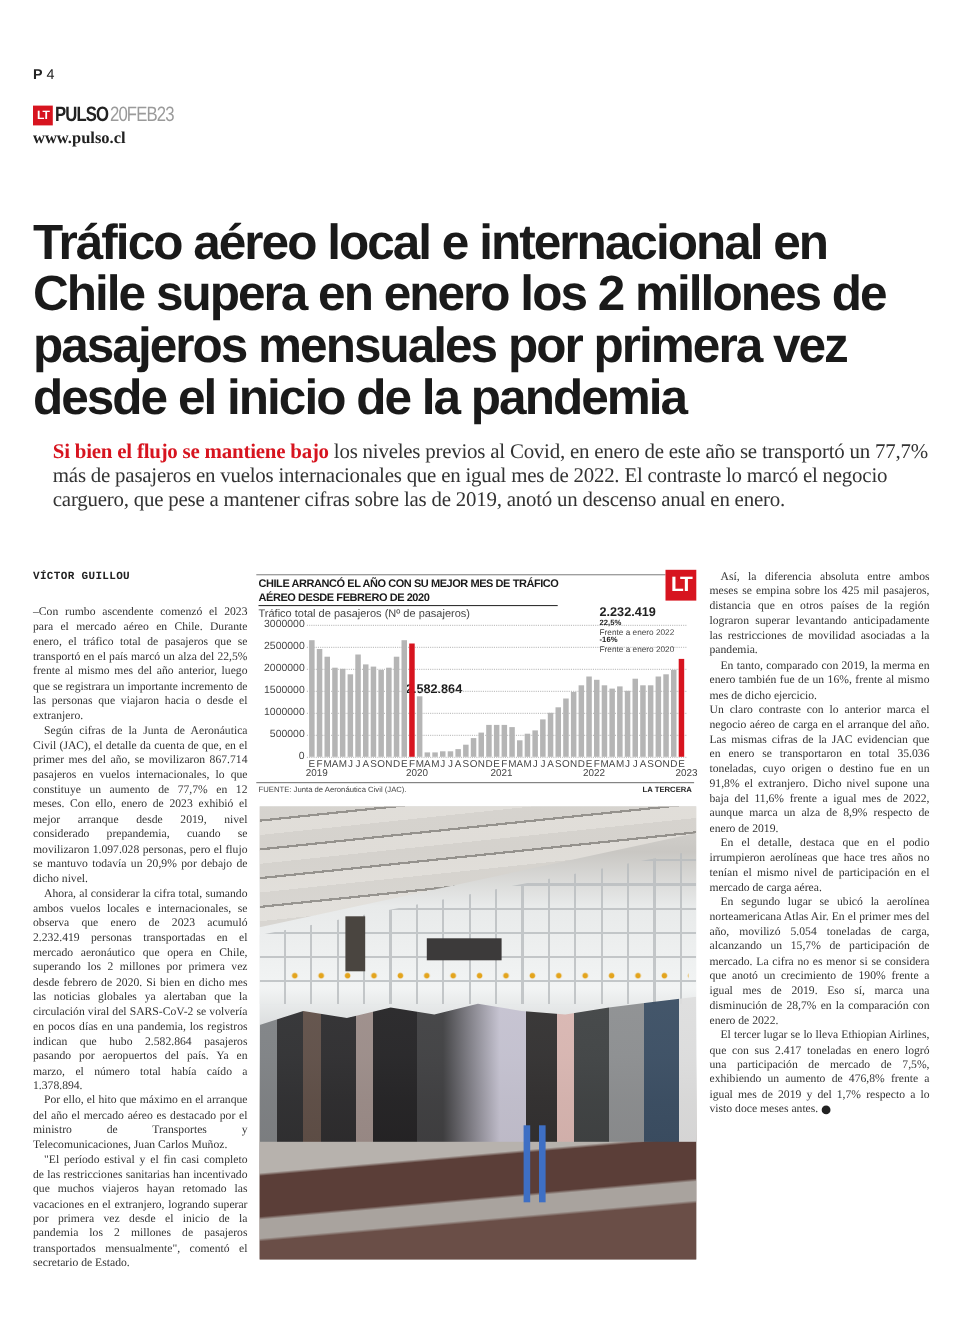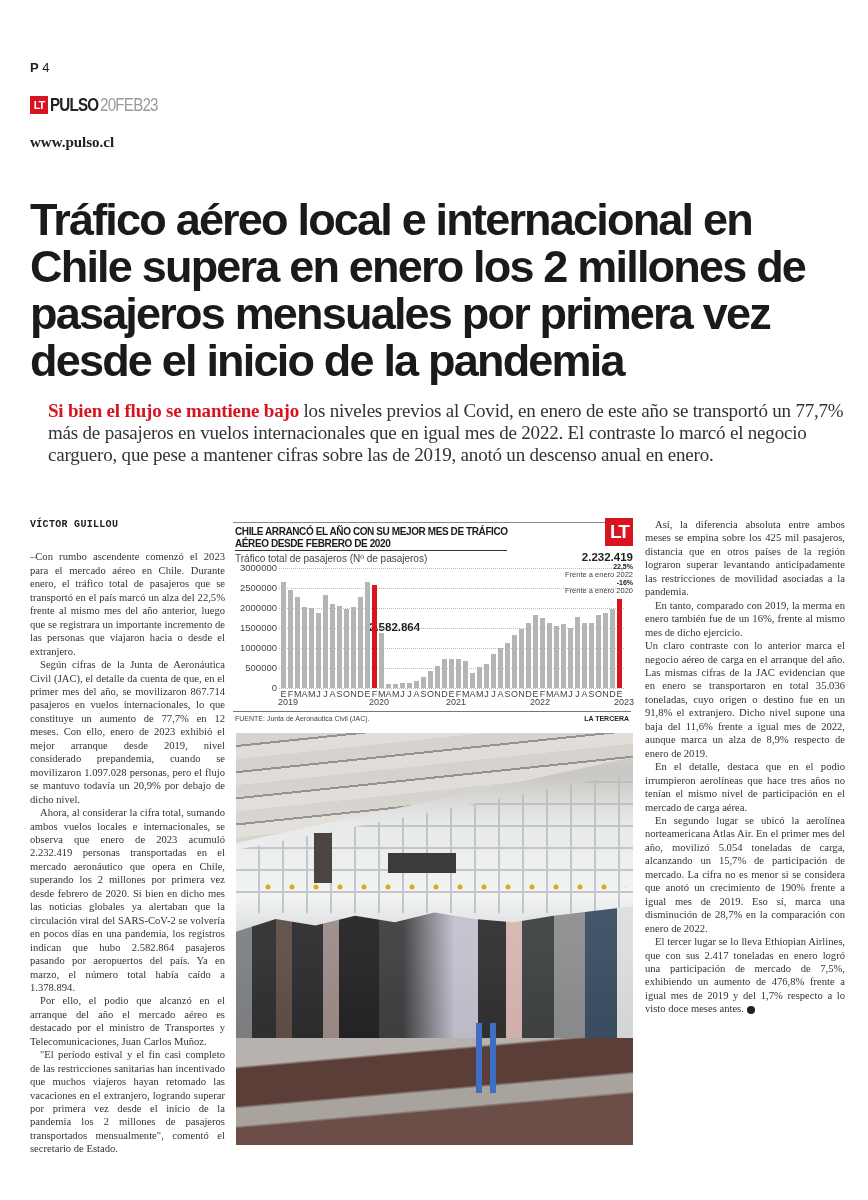--- a/index.html
+++ b/index.html
@@ -6,21 +6,21 @@
   html, body { width: 868px; height: 1200px; background: #ffffff; overflow: hidden; }
   body { position: relative; font-family: "Liberation Serif", serif; color: #222; }
 
   .page-num { position: absolute; left: 30px; top: 60px; font-family: "Liberation Sans", sans-serif; font-size: 13px; color: #222; }
   .page-num b { font-weight: 900; }
 
   .masthead { position: absolute; left: 30px; top: 95px; display: flex; align-items: center; gap: 2px; height: 20px; }
   .lt-mini { width: 18px; height: 18px; background: #d7141f; color: #fff; font-family: "Liberation Sans", sans-serif; font-weight: 700; font-size: 11px; display: flex; align-items: center; justify-content: center; letter-spacing: -1px; }
   .pulso { font-family: "Liberation Sans", sans-serif; font-weight: 900; font-size: 19px; letter-spacing: -1px; color: #222; transform: scaleX(0.8); transform-origin: left; }
   .date { font-family: "Liberation Sans", sans-serif; font-size: 19px; color: #9a9a9a; letter-spacing: -1px; transform: scaleX(0.8); transform-origin: left; margin-left: -12px; }
-  .website { position: absolute; left: 30px; top: 134px; font-family: "Liberation Serif", serif; font-weight: 700; font-size: 15px; color: #222; }
+  .website { position: absolute; left: 30px; top: 118px; font-family: "Liberation Serif", serif; font-weight: 700; font-size: 15px; color: #222; }
 
   .headline { position: absolute; left: 30px; top: 196px; width: 800px; font-family: "Liberation Sans", sans-serif; font-weight: 700; font-size: 45px; line-height: 47px; letter-spacing: -1.8px; color: #1a1a1a; }
 
   .lede { position: absolute; left: 48px; top: 400px; width: 806px; font-family: "Liberation Serif", serif; font-size: 19px; line-height: 22px; color: #333; letter-spacing: -0.2px; }
   .lede .hl { color: #d7141f; font-weight: 700; }
 
   .col { position: absolute; font-family: "Liberation Serif", serif; font-size: 10.6px; line-height: 13.45px; color: #333; text-align: justify; hyphens: auto; }
   .col p { text-indent: 10px; }
   .col p.first { text-indent: 0; }
   .col-left { left: 30px; top: 518px; width: 195px; }
@@ -37,21 +37,21 @@
   .chart-subtitle { position: absolute; left: 2px; top: 35px; font-family: "Liberation Sans", sans-serif; font-size: 10px; color: #444; }
   .plot { position: absolute; left: 0; top: 48px; width: 400px; height: 145px; }
   .ytick { position: absolute; left: 0; width: 44px; text-align: right; font-family: "Liberation Sans", sans-serif; font-size: 9.5px; color: #444; }
   .gridline { position: absolute; left: 46px; width: 345px; border-top: 1px dotted #bbb; }
   .bars { position: absolute; left: 48px; top: 2px; width: 345px; height: 120px; }
   .bar { position: absolute; bottom: 0; width: 5px; background: #b5b5b5; }
   .bar.red { background: #d7141f; }
   .xlabel { position: absolute; top: 123px; font-family: "Liberation Sans", sans-serif; font-size: 9px; color: #444; width: 7px; text-align: center; }
   .ylabel-year { position: absolute; top: 131px; font-family: "Liberation Sans", sans-serif; font-size: 9px; color: #444; }
   .annot-peak { position: absolute; left: 136px; top: 55px; font-family: "Liberation Sans", sans-serif; font-weight: 700; font-size: 11.5px; color: #1a1a1a; }
-  .annot-last { position: absolute; right: 0; top: 33px; text-align: right; font-family: "Liberation Sans", sans-serif; color: #222; }
+  .annot-last { position: absolute; right: 20px; top: 33px; text-align: left; font-family: "Liberation Sans", sans-serif; color: #222; }
   .annot-last .big { font-weight: 700; font-size: 11.5px; display: block; }
   .annot-last .pct { font-weight: 700; font-size: 7px; display: block; line-height: 8px; }
   .annot-last .sm { font-size: 7.5px; display: block; line-height: 8px; color: #444; }
   .chart-rule-bottom { position: absolute; left: 0; top: 193px; width: 398px; height: 1px; background: #777; }
   .source { position: absolute; left: 2px; top: 197px; font-family: "Liberation Sans", sans-serif; font-size: 7px; color: #444; }
   .credit { position: absolute; right: 4px; top: 197px; font-family: "Liberation Sans", sans-serif; font-weight: 700; font-size: 7px; color: #222; }
 
   
   .photo { position: absolute; left: 236px; top: 733px; width: 397px; height: 412px; overflow: hidden;
     background: linear-gradient(180deg, #d8d6d2 0%, #c9c7c3 10%, #e8eaea 22%, #f2f4f4 40%, #c9cccd 55%, #8c8a88 65%, #6a625d 75%, #5a4640 85%, #6b5550 100%); }
@@ -87,21 +87,21 @@
 
 <div class="lede">
   <span class="hl">Si bien el flujo se mantiene bajo</span><span> los niveles previos al Covid, en enero de este año se transportó un 77,7% más de pasajeros en vuelos internacionales que en igual mes de 2022. El contraste lo marcó el negocio carguero, que pese a mantener cifras sobre las de 2019, anotó un descenso anual en enero.</span>
 </div>
 
 <div class="col col-left">
   <div class="byline">VÍCTOR GUILLOU</div>
   <p class="first">–Con rumbo ascendente comenzó el 2023 para el mercado aéreo en Chile. Durante enero, el tráfico total de pasajeros que se transportó en el país marcó un alza del 22,5% frente al mismo mes del año anterior, luego que se registrara un importante incremento de las personas que viajaron hacia o desde el extranjero.</p>
   <p>Según cifras de la Junta de Aeronáutica Civil (JAC), el detalle da cuenta de que, en el primer mes del año, se movilizaron 867.714 pasajeros en vuelos internacionales, lo que constituye un aumento de 77,7% en 12 meses. Con ello, enero de 2023 exhibió el mejor arranque desde 2019, nivel considerado prepandemia, cuando se movilizaron 1.097.028 personas, pero el flujo se mantuvo todavía un 20,9% por debajo de dicho nivel.</p>
   <p>Ahora, al considerar la cifra total, sumando ambos vuelos locales e internacionales, se observa que enero de 2023 acumuló 2.232.419 personas transportadas en el mercado aeronáutico que opera en Chile, superando los 2 millones por primera vez desde febrero de 2020. Si bien en dicho mes las noticias globales ya alertaban que la circulación viral del SARS-CoV-2 se volvería en pocos días en una pandemia, los registros indican que hubo 2.582.864 pasajeros pasando por aeropuertos del país. Ya en marzo, el número total había caído a 1.378.894.</p>
-  <p>Por ello, el podio que alcanzó en el arranque del año el mercado aéreo es destacado por el ministro de Transportes y Telecomunicaciones, Juan Carlos Muñoz.</p>
+  <p>Por ello, el hito que máximo en el arranque del año el mercado aéreo es destacado por el ministro de Transportes y Telecomunicaciones, Juan Carlos Muñoz.</p>
   <p>"El período estival y el fin casi completo de las restricciones sanitarias han incentivado que muchos viajeros hayan retomado las vacaciones en el extranjero, logrando superar por primera vez desde el inicio de la pandemia los 2 millones de pasajeros transportados mensualmente", comentó el secretario de Estado.</p>
 </div>
 
 <div class="chart-box">
   <div class="chart-rule-top"></div>
   <div class="chart-title">CHILE ARRANCÓ EL AÑO CON SU MEJOR MES DE TRÁFICO AÉREO DESDE FEBRERO DE 2020</div>
   <div class="chart-title-rule"></div>
   <div class="lt-logo">LT</div>
   <div class="chart-subtitle">Tráfico total de pasajeros (Nº de pasajeros)</div>
   <div class="plot" id="plot">

